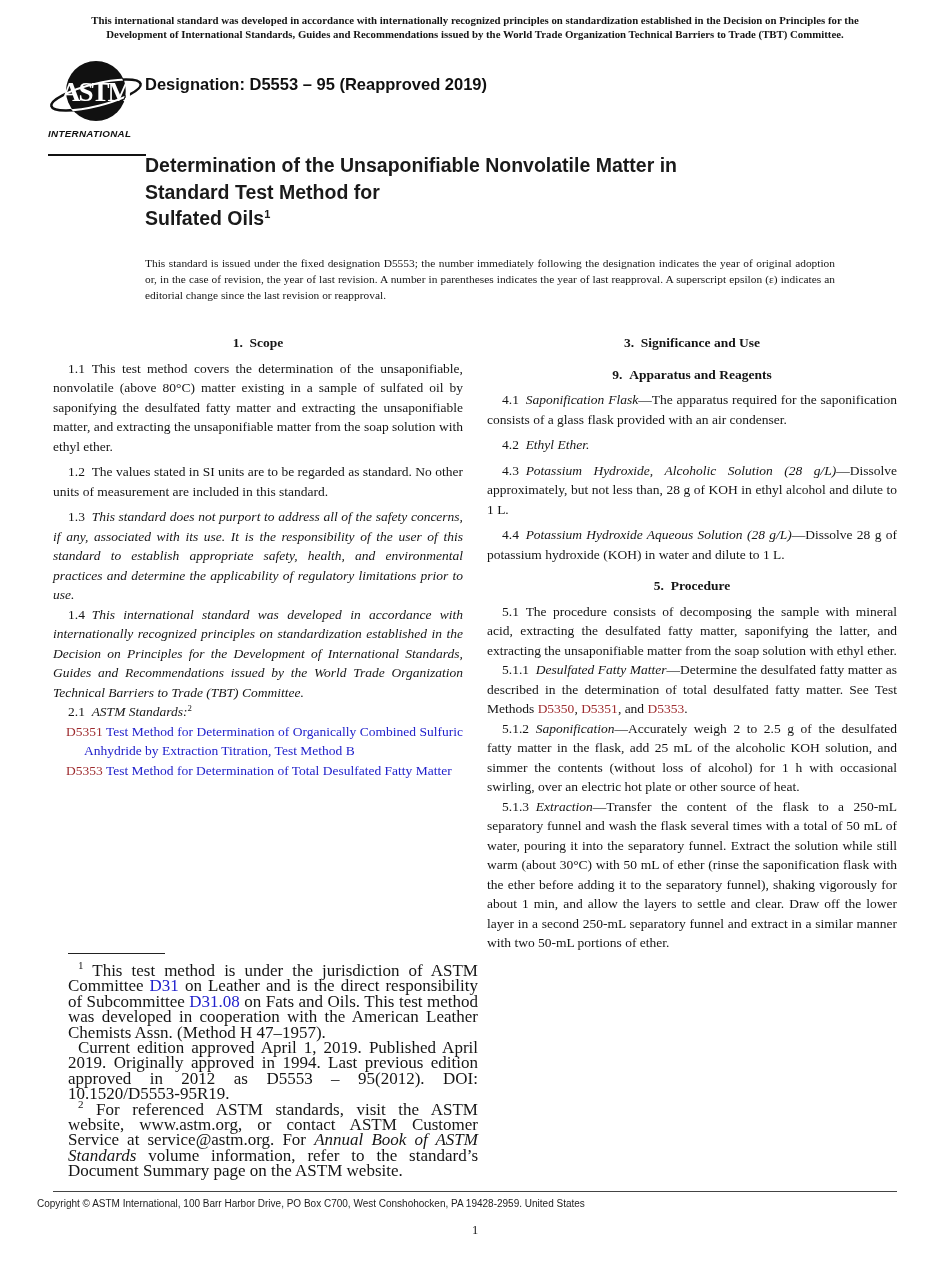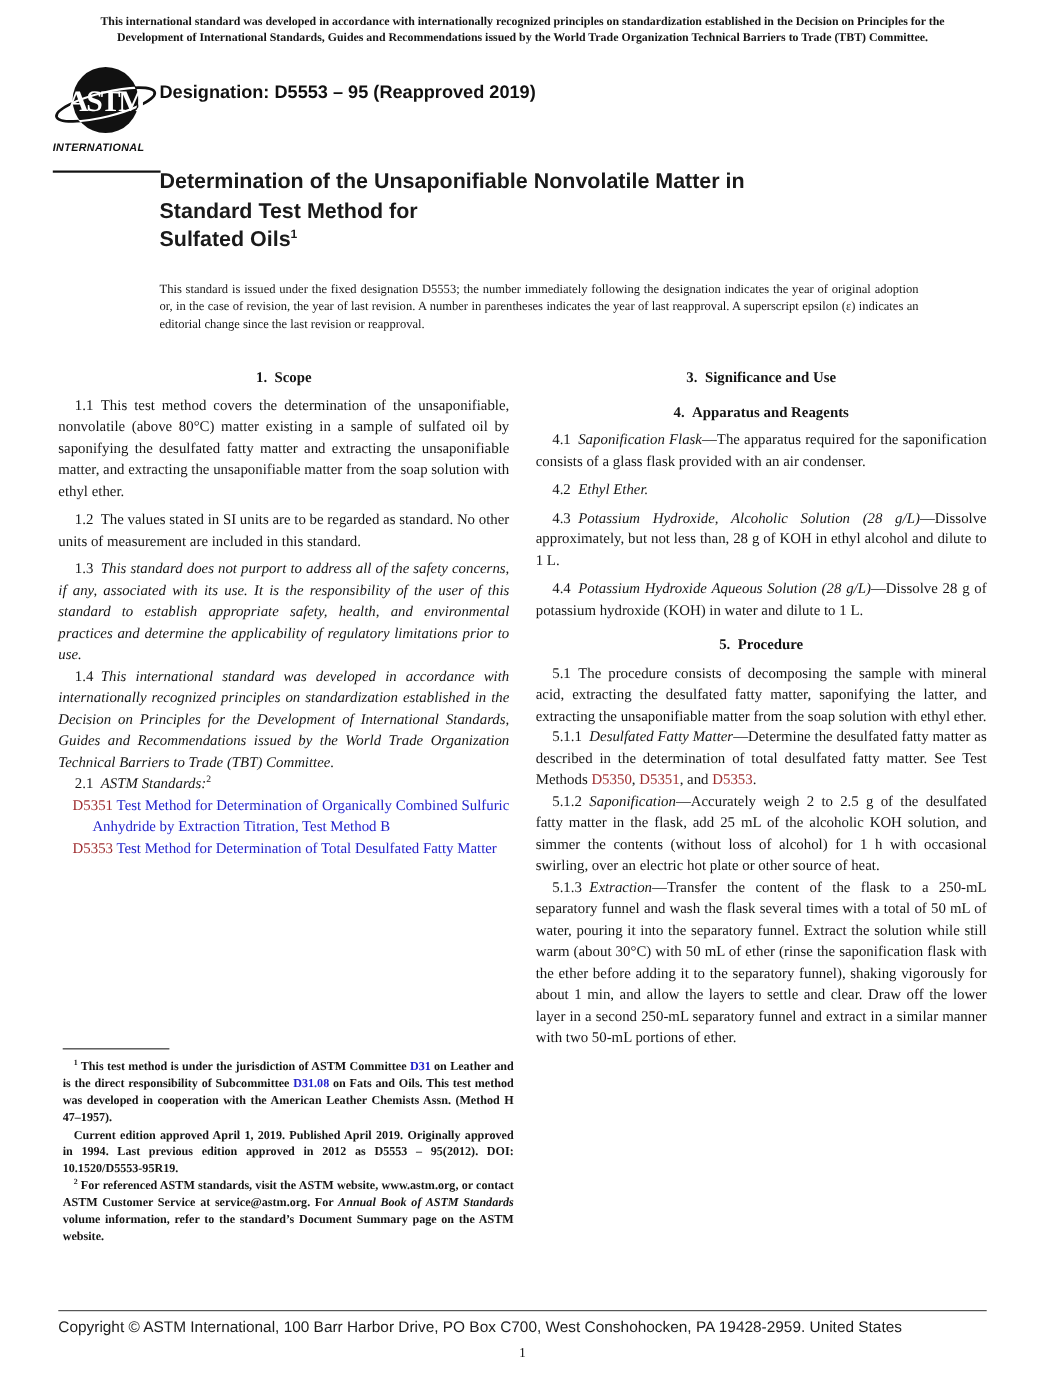--- a/index.html
+++ b/index.html
@@ -55,30 +55,30 @@
   .para.sp { margin-top:6px; }
 
   .ref { margin-left:13px; padding-left:18px; text-indent:-18px; }
 
   .seg-i { font-style:italic; }
   .seg-doc { color:var(--doc-color,#9e2b2e); }
   .seg-link { color:var(--link-color,#2222cc); }
   sup { font-size:0.65em; line-height:0; }
 
   .footnotes {
-    left:57px; top:953px; width:410px;
-    font-size:11px; line-height:15.4px; text-align:justify;font-weight:bold;
+    left:68px; top:953px; width:410px;
+    font-size:17px; line-height:15.4px; text-align:justify;
   }
   .fn-rule { width:97px; border-top:1.4px solid #222; margin-bottom:9px; }
   .fn { text-indent:10px; margin:0; }
 
   .bottom-rule { left:53px; top:1191px; width:844px; border-top:1px solid #444; }
   .copyright {
-    left:53px; top:1198px; width:844px;
-    font-family:"Liberation Sans", sans-serif; font-size:14px; color:#1c1c1c;
+    left:37px; top:1198px; width:844px;
+    font-family:"Liberation Sans", sans-serif; font-size:10px; color:#1c1c1c;
   }
   .pageno { left:0; top:1223px; width:950px; text-align:center; font-size:12.5px; }
 </style>
 </head>
 <body>
 
 <div class="abs top-notice">This international standard was developed in accordance with internationally recognized principles on standardization established in the Decision on Principles for the Development of International Standards, Guides and Recommendations issued by the World Trade Organization Technical Barriers to Trade (TBT) Committee.</div>
 
 <div class="abs logo-wrap">
   <svg width="96" height="72" viewBox="0 0 96 72">
@@ -110,21 +110,21 @@
     <div class="para"><span>1.1 This test method covers the determination of the unsaponifiable, nonvolatile (above 80°C) matter existing in a sample of sulfated oil by saponifying the desulfated fatty matter and extracting the unsaponifiable matter, and extracting the unsaponifiable matter from the soap solution with ethyl ether.</span></div>
     <div class="para sp"><span>1.2 The values stated in SI units are to be regarded as standard. No other units of measurement are included in this standard.</span></div>
     <div class="para sp"><span>1.3 </span><span class="seg-i">This standard does not purport to address all of the safety concerns, if any, associated with its use. It is the responsibility of the user of this standard to establish appropriate safety, health, and environmental practices and determine the applicability of regulatory limitations prior to use.</span></div>
     <div class="para"><span>1.4 </span><span class="seg-i">This international standard was developed in accordance with internationally recognized principles on standardization established in the Decision on Principles for the Development of International Standards, Guides and Recommendations issued by the World Trade Organization Technical Barriers to Trade (TBT) Committee.</span></div>
     <div class="para"><span>2.1 </span><span class="seg-i">ASTM Standards:</span><sup>2</sup></div>
     <div class="ref"><span class="seg-doc">D5351</span><span class="seg-link"> Test Method for Determination of Organically Combined Sulfuric Anhydride by Extraction Titration, Test Method B</span></div>
     <div class="ref"><span class="seg-doc">D5353</span><span class="seg-link"> Test Method for Determination of Total Desulfated Fatty Matter</span></div>
   </div>
 <div class="abs col col-right">
     <div class="sec first">3. Significance and Use</div>
-    <div class="sec">4. Apparatus and Reagents</div>
+    <div class="sec">9. Apparatus and Reagents</div>
     <div class="para"><span>4.1 </span><span class="seg-i">Saponification Flask</span><span>—The apparatus required for the saponification consists of a glass flask provided with an air condenser.</span></div>
     <div class="para sp"><span>4.2 </span><span class="seg-i">Ethyl Ether.</span></div>
     <div class="para sp"><span>4.3 </span><span class="seg-i">Potassium Hydroxide, Alcoholic Solution (28 g/L)</span><span>—Dissolve approximately, but not less than, 28 g of KOH in ethyl alcohol and dilute to 1 L.</span></div>
     <div class="para sp"><span>4.4 </span><span class="seg-i">Potassium Hydroxide Aqueous Solution (28 g/L)</span><span>—Dissolve 28 g of potassium hydroxide (KOH) in water and dilute to 1 L.</span></div>
     <div class="sec">5. Procedure</div>
     <div class="para"><span>5.1 The procedure consists of decomposing the sample with mineral acid, extracting the desulfated fatty matter, saponifying the latter, and extracting the unsaponifiable matter from the soap solution with ethyl ether.</span></div>
     <div class="para"><span>5.1.1 </span><span class="seg-i">Desulfated Fatty Matter</span><span>—Determine the desulfated fatty matter as described in the determination of total desulfated fatty matter. See Test Methods </span><span class="seg-doc">D5350</span><span>, </span><span class="seg-doc">D5351</span><span>, and </span><span class="seg-doc">D5353</span><span>.</span></div>
     <div class="para"><span>5.1.2 </span><span class="seg-i">Saponification</span><span>—Accurately weigh 2 to 2.5 g of the desulfated fatty matter in the flask, add 25 mL of the alcoholic KOH solution, and simmer the contents (without loss of alcohol) for 1 h with occasional swirling, over an electric hot plate or other source of heat.</span></div>
     <div class="para"><span>5.1.3 </span><span class="seg-i">Extraction</span><span>—Transfer the content of the flask to a 250-mL separatory funnel and wash the flask several times with a total of 50 mL of water, pouring it into the separatory funnel. Extract the solution while still warm (about 30°C) with 50 mL of ether (rinse the saponification flask with the ether before adding it to the separatory funnel), shaking vigorously for about 1 min, and allow the layers to settle and clear. Draw off the lower layer in a second 250-mL separatory funnel and extract in a similar manner with two 50-mL portions of ether.</span></div>
   </div>

